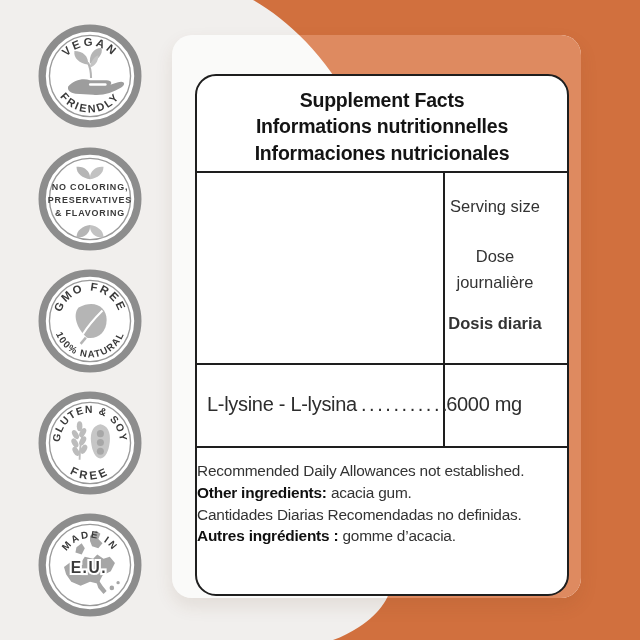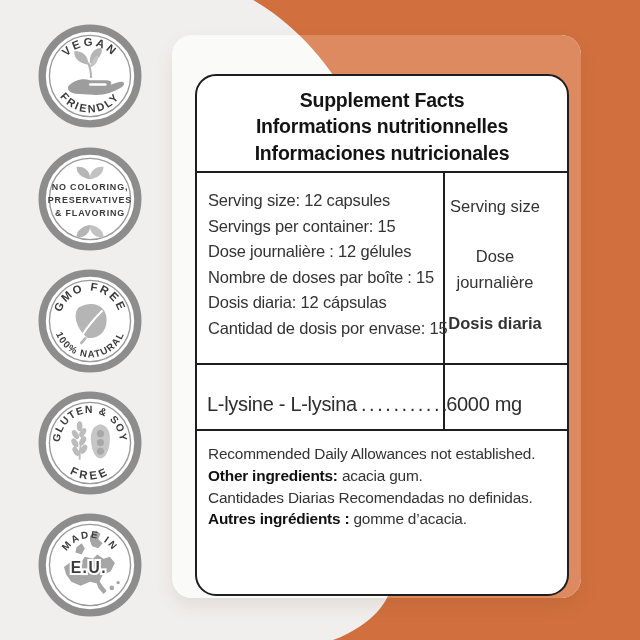--- a/index.html
+++ b/index.html
@@ -18,24 +18,24 @@
   .title-line{font-size:19.5px;font-weight:bold;line-height:26.4px;color:#141414;letter-spacing:-.2px;}
   .sec-serving{position:relative;height:192px;border-bottom:2px solid #1e1e1e;}
   .vline{position:absolute;left:246px;top:0;width:2px;height:100%;background:#1e1e1e;}
   .serv-left{position:absolute;left:11px;top:15px;font-size:16.5px;line-height:25.6px;
              color:#333;letter-spacing:-.2px;white-space:nowrap;}
   .serv-right{position:absolute;left:248px;top:0;width:100px;height:100%;text-align:center;
               font-size:16.5px;color:#333;}
   .sr1{position:absolute;top:24px;width:100%;}
   .sr2{position:absolute;top:71px;width:100%;line-height:25.5px;}
   .sr3{position:absolute;top:141px;width:100%;font-weight:bold;}
-  .sec-lysine{position:relative;height:66px;border-bottom:2px solid #1e1e1e;}
+  .sec-lysine{position:relative;height:83px;border-bottom:2px solid #1e1e1e;}
   .lys{position:absolute;left:10px;top:28px;font-size:20px;color:#2d2d2d;white-space:nowrap;letter-spacing:-.3px;}
   .lys .dots{letter-spacing:-1.5px;}
-  .sec-bottom{padding:12px 10px 0 11px;font-size:15.4px;line-height:21.8px;color:#333;letter-spacing:-.2px;}
+  .sec-bottom{padding:12px 10px 0 0;font-size:15.4px;line-height:21.8px;color:#333;letter-spacing:-.2px;}
   .fn b{color:#101010;}
   
   .badge{position:absolute;left:38px;width:104px;height:104px;}
   .b1{top:24px;} .b2{top:147px;} .b3{top:269px;} .b4{top:391px;} .b5{top:513px;}
   .badge text{font-family:"Liberation Sans",sans-serif;font-weight:bold;fill:#3a3a3a;}
 </style>
 </head>
 <body>
 
 <div class="stage">
@@ -58,28 +58,20 @@
   <div class="panel">
 
     <div class="sec sec-header">
       <div class="title-line">Supplement Facts</div>
       <div class="title-line">Informations nutritionnelles</div>
       <div class="title-line">Informaciones nutricionales</div>
     </div>
 
     <div class="sec sec-serving">
       <div class="vline"></div>
-      <div class="serv-left">
-        <div>Serving size: 12 capsules</div>
-        <div>Servings per container: 15</div>
-        <div>Dose journalière : 12 gélules</div>
-        <div>Nombre de doses par boîte : 15</div>
-        <div>Dosis diaria: 12 cápsulas</div>
-        <div>Cantidad de dosis por envase: 15</div>
-      </div>
       <div class="serv-right">
         <div class="sr1">Serving size</div>
         <div class="sr2">Dose journalière</div>
         <div class="sr3">Dosis diaria</div>
       </div>
     </div>
 
     <div class="sec sec-lysine">
       <div class="vline"></div>
       <div class="lys"><span>L-lysine - L-lysina</span><span class="dots"> . . . . . . . . . . .</span><span>6000 mg</span></div>

